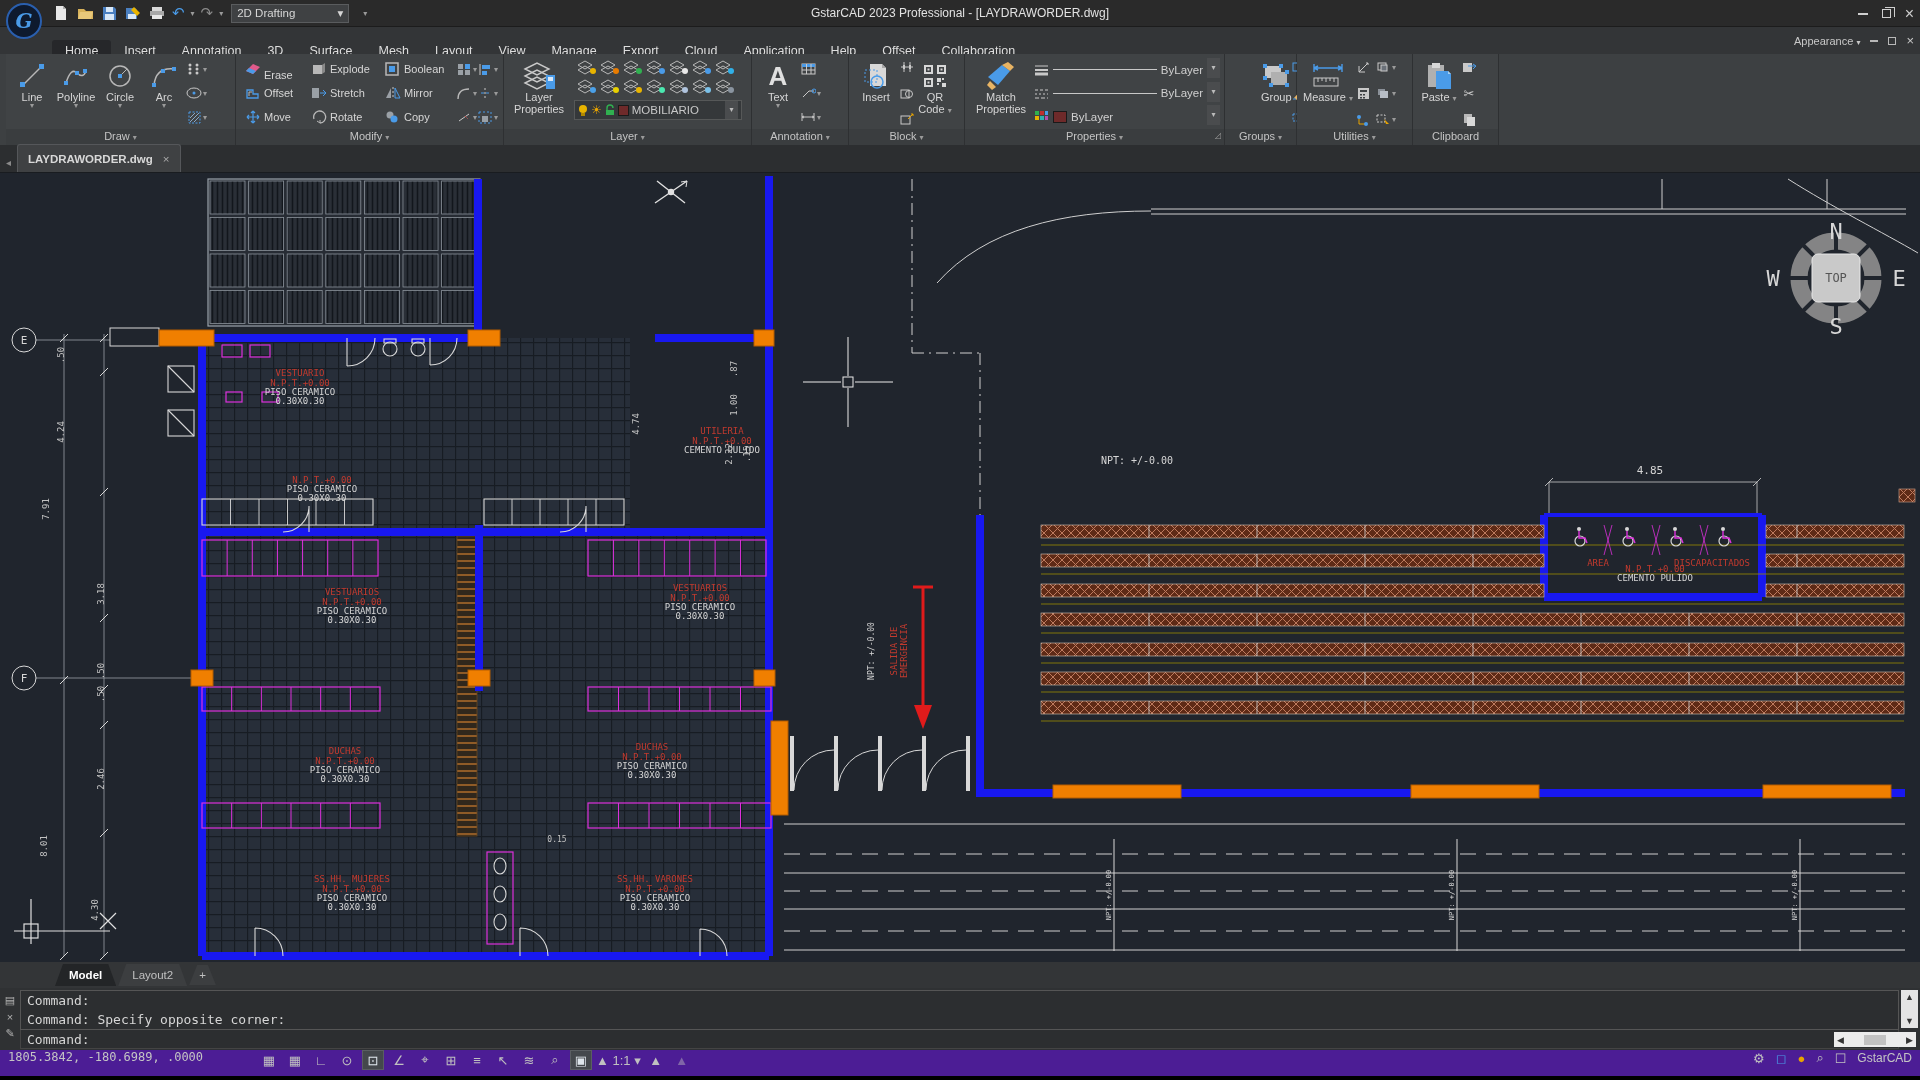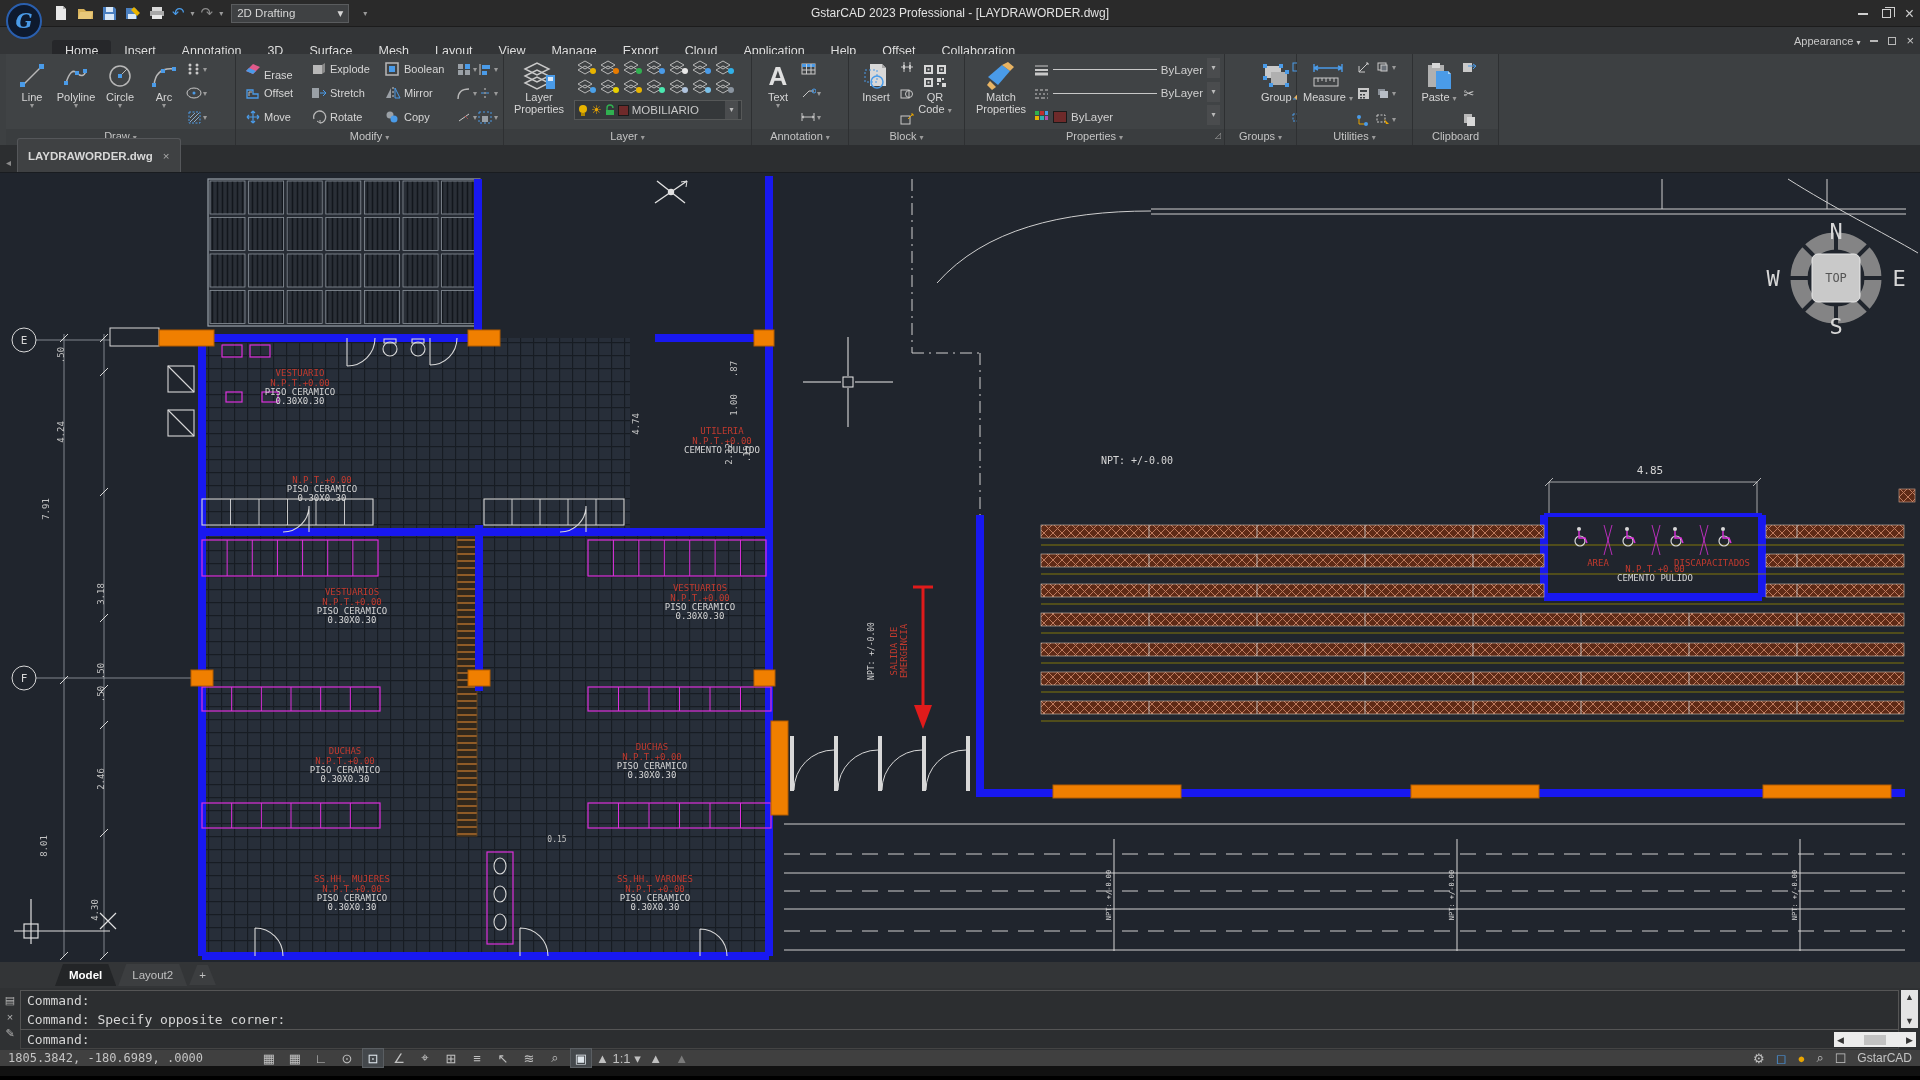--- a/index.html
+++ b/index.html
@@ -46,40 +46,40 @@
   .combcar{margin-left:auto;background:#4a4c4e;width:13px;text-align:center;font-size:8px;color:#bbb;align-self:stretch;line-height:18px;}
   .swatch{width:11px;height:11px;background:#6e2a2a;border:1px solid #1a1a1a;}
   .prow{display:flex;align-items:center;height:23px;gap:4px;}
   .pline{flex:1;height:1px;background:#c8c8c8;}
   .pbyl{font-size:11.5px;color:#d0d0d0;white-space:nowrap;}
   .expander{position:absolute;right:3px;bottom:2px;font-size:8px;color:#9a9a9a;}
   svg.ic{display:block;}
   
   .tabrow{top:145px;height:27px;background:#2c2e30;display:flex;align-items:flex-end;}
   .tnav{color:#8a8a8a;font-size:10px;padding:0 6px 4px 6px;}
-  .doctab{height:34px;background:#3f4143;border:1px solid #55575a;border-bottom:none;border-radius:3px 3px 0 0;display:flex;align-items:center;gap:10px;padding:0 10px;font-size:11.5px;font-weight:bold;color:#d8d8d8;}
+  .doctab{height:28px;background:#3f4143;border:1px solid #55575a;border-bottom:none;border-radius:3px 3px 0 0;display:flex;align-items:center;gap:10px;padding:0 10px;font-size:11.5px;font-weight:bold;color:#d8d8d8;}
   .doctab .x{color:#aaa;font-weight:normal;}
   
   .viewport{top:172px;height:790px;background:#20252d;border-top:1px solid #191c20;}
   
   .layoutbar{top:962px;height:26px;background:#333537;display:flex;align-items:center;padding-left:55px;gap:2px;}
   .ltab{height:20px;padding:11px 14px;font-size:11.5px;color:#c0c0c0;display:flex;align-items:center;clip-path:polygon(8px 0,calc(100% - 8px) 0,100% 100%,0 100%);background:#3c3e40;}
   .ltab.active{background:#232527;color:#fff;font-weight:bold;}
   
   .cmd{top:988px;height:62px;background:#2f3133;display:flex;}
   .cmdicons{width:20px;display:flex;flex-direction:column;align-items:center;padding-top:6px;gap:4px;color:#b0b0b0;font-size:11px;}
   .cmdmain{flex:1;display:flex;flex-direction:column;padding:2px 2px 2px 0;}
   .cmdbox{flex:1;background:#2c2e30;border:1px solid #555;display:flex;flex-direction:column;justify-content:space-evenly;padding-left:6px;}
   .cmdline{font-family:"DejaVu Sans Mono",monospace;font-size:13px;color:#d6d6d6;line-height:19px;}
   .cmdprompt{height:19px;display:flex;align-items:center;padding-left:6px;border:1px solid #444;border-top:none;background:#2c2e30;}
   .cmdvsb{width:17px;background:#e4e4e4;display:flex;flex-direction:column;justify-content:space-between;align-items:center;color:#333;font-size:9px;padding:2px 0;margin:2px 2px 22px 0;}
   .cmdhsb{position:absolute;right:4px;top:1032px;width:82px;height:15px;background:#ececec;display:flex;align-items:center;justify-content:space-between;color:#333;font-size:9px;padding:0 3px;}
   .cmdhsb .thumb{width:22px;height:10px;background:#c2c2c2;}
   
-  .status{top:1050px;height:16px;background:#404040;display:flex;align-items:center;font-size:12px;color:#c4c4c4;}
+  .status{top:1050px;height:26px;background:#4c1d95;display:flex;align-items:flex-start;font-size:12px;color:#c4c4c4;}
   .coords{margin-left:8px;width:250px;}
   .sicons{display:flex;align-items:center;gap:4px;}
   .sic{min-width:22px;height:20px;display:flex;align-items:center;justify-content:center;font-size:13px;color:#c0c0c0;gap:2px;}
   .sic.hl{background:#44484c;border:1px solid #5a5e62;color:#dfe6ec;}
   .statright{position:absolute;right:8px;display:flex;align-items:center;gap:11px;}
   .bottomedge{top:1076px;height:4px;background:#000;}
   .mono{font-family:"DejaVu Sans Mono",monospace;}
 </style>
 </head>
 <body>

